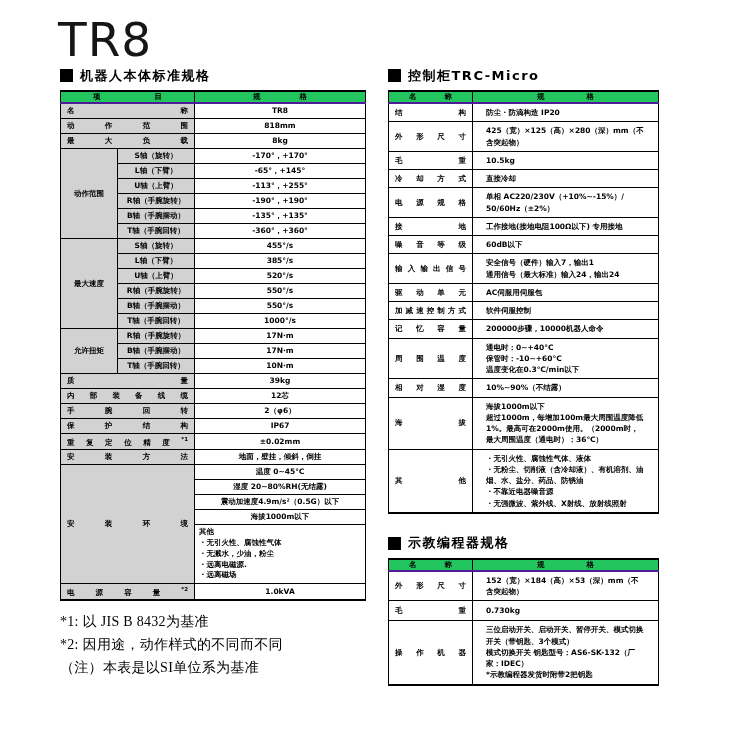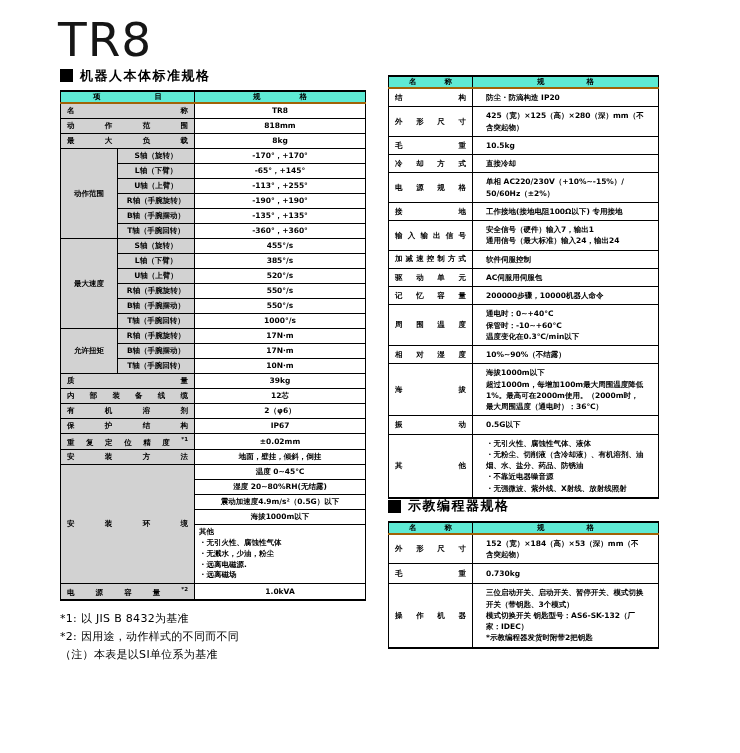--- a/index.html
+++ b/index.html
@@ -21,40 +21,40 @@
   .sq{width:13px;height:13px;background:#000;flex:0 0 auto;}
   table.spec{
     border-collapse:collapse;width:100%;table-layout:fixed;
     border:1px solid #000;border-top:2px solid #000;border-bottom:2px solid #000;
     margin-top:7px;
   }
   table.spec td,table.spec th{
     border:1px solid #000;font-size:7.5px;font-weight:bold;
     line-height:1.25;vertical-align:middle;padding:2px 3px;overflow:hidden;
   }
-  table.spec th{background:#5eead4;border-bottom:2px solid #a16207;height:10px;}
+  table.spec th{background:#22c55e;border-bottom:2px solid #4c1d95;height:10px;}
   
   .just{text-align:justify;text-align-last:justify;}
   
   .t-left td{height:10px;text-align:center;}
   .t-left .lbl{background:#d2d2d2;padding:2px 6px;}
   .t-left .hitem{padding:0 32px;}
   .t-left .hspec{padding:0 58px;}
   .t-left .grp{text-align:center;}
   .t-left .env-other{text-align:left;white-space:pre-line;line-height:1.45;padding:2px 4px;height:auto;}
   .t-left sup{font-size:5.5px;}
   
   .t-right td{height:11px;margin-left:30px;}
   .t-right .lbl{background:#ffffff;padding:3px 6px;}
   .t-right .hname{padding:0 20px;}
   .t-right .hspec{padding:0 64px;}
   .t-right .val{text-align:left;white-space:pre-line;line-height:1.5;padding:3px 13px;}
   .t-pend td{height:13px;}
-  .footnotes{margin-top:9px;font-size:11px;font-weight:400;line-height:1.65;letter-spacing:0.3px;}
-  .sec-head.second{}
+  .footnotes{margin-top:9px;font-size:14px;font-weight:400;line-height:1.65;letter-spacing:0.3px;font-family:Liberation Serif, serif;}
+  .sec-head.second{margin-top:22px;}
 </style>
 </head>
 <body>
 
 <div class="page-title">TR8</div>
 
 <div class="col col-left">
   <div class="sec-head">
     <span class="sq"></span>
     <span>机器人本体标准规格</span>
@@ -152,21 +152,21 @@
 
     <tr>
       <td colspan="2" class="lbl just">质量</td>
       <td>39kg</td>
     </tr>
     <tr>
       <td colspan="2" class="lbl just">内部装备线缆</td>
       <td>12芯</td>
     </tr>
     <tr>
-      <td colspan="2" class="lbl just">有机溶剂</td>
+      <td colspan="2" class="lbl just">手腕回转</td>
       <td>2（φ6）</td>
     </tr>
     <tr>
       <td colspan="2" class="lbl just">保护结构</td>
       <td>IP67</td>
     </tr>
     <tr>
       <td colspan="2" class="lbl just"><span>重复定位精度</span><sup>*1</sup></td>
       <td>±0.02mm</td>
     </tr>
@@ -204,20 +204,24 @@
     </table>
 
   <div class="footnotes">
     <div>*1: 以 JIS B 8432为基准</div>
     <div>*2: 因用途，动作样式的不同而不同</div>
     <div>（注）本表是以SI单位系为基准</div>
   </div>
 </div>
 
 <div class="col col-right">
+  <div class="sec-head">
+    <span class="sq"></span>
+    <span>控制柜TRC-Micro</span>
+  </div>
 
   <table class="spec t-right t-ctrl">
     <colgroup>
         <col style="width:84px">
         <col>
       </colgroup>
     <tbody>
         <tr>
       <th class="just hname">名称</th>
       <th class="just hspec">规格</th>
@@ -242,54 +246,54 @@
         </tr>
         <tr>
           <td class="lbl just">电源规格</td>
           <td class="val">单相 AC220/230V（+10%~-15%）/ 50/60Hz（±2%）</td>
         </tr>
         <tr>
           <td class="lbl just">接地</td>
           <td class="val">工作接地(接地电阻100Ω以下) 专用接地</td>
         </tr>
         <tr>
+          <td class="lbl just">噪音等级</td>
+          <td class="val">60dB以下</td>
+        </tr>
+        <tr>
           <td class="lbl just">输入输出信号</td>
           <td class="val">安全信号（硬件）输入7，输出1
 通用信号（最大标准）输入24，输出24</td>
         </tr>
         <tr>
+          <td class="lbl just">驱动单元</td>
+          <td class="val">AC伺服用伺服包</td>
+        </tr>
+        <tr>
           <td class="lbl just">加减速控制方式</td>
           <td class="val">软件伺服控制</td>
-        </tr>
-        <tr>
-          <td class="lbl just">驱动单元</td>
-          <td class="val">AC伺服用伺服包</td>
         </tr>
         <tr>
           <td class="lbl just">记忆容量</td>
           <td class="val">200000步骤，10000机器人命令</td>
         </tr>
         <tr>
           <td class="lbl just">周围温度</td>
           <td class="val">通电时：0~+40°C
 保管时：-10~+60°C
 温度变化在0.3℃/min以下</td>
         </tr>
         <tr>
           <td class="lbl just">相对湿度</td>
           <td class="val">10%~90%（不结露）</td>
         </tr>
         <tr>
           <td class="lbl just">海拔</td>
           <td class="val">海拔1000m以下
 超过1000m，每增加100m最大周围温度降低1%。最高可在2000m使用。（2000m时，最大周围温度（通电时）：36℃）</td>
-        </tr>
-        <tr>
-          <td class="lbl just">振动</td>
-          <td class="val">0.5G以下</td>
         </tr>
         <tr>
           <td class="lbl just">其他</td>
           <td class="val">・无引火性、腐蚀性气体、液体
 ・无粉尘、切削液（含冷却液）、有机溶剂、油烟、水、盐分、药品、防锈油
 ・不靠近电器噪音源
 ・无强微波、紫外线、X射线、放射线照射</td>
         </tr>
       </tbody>
   </table>

